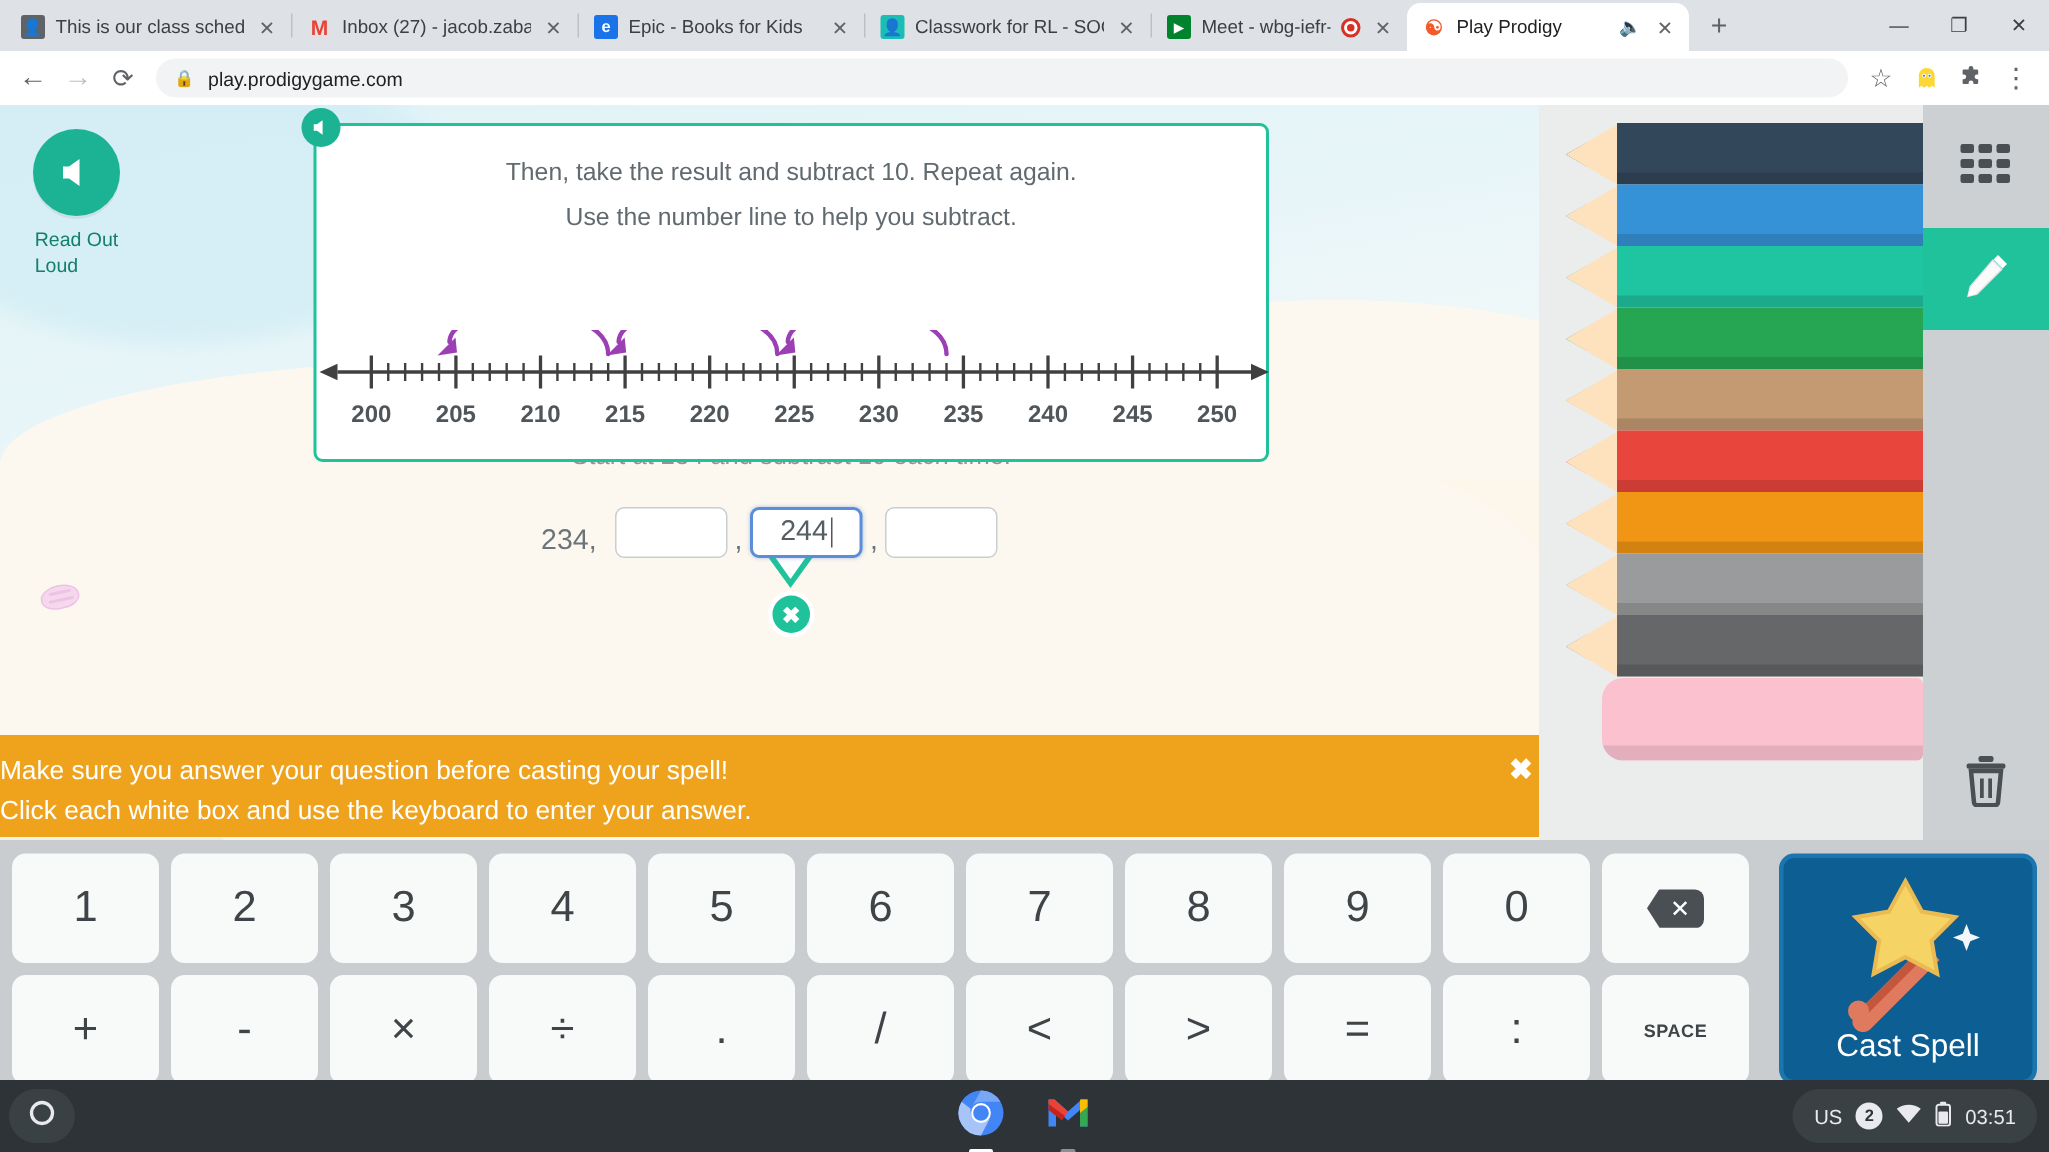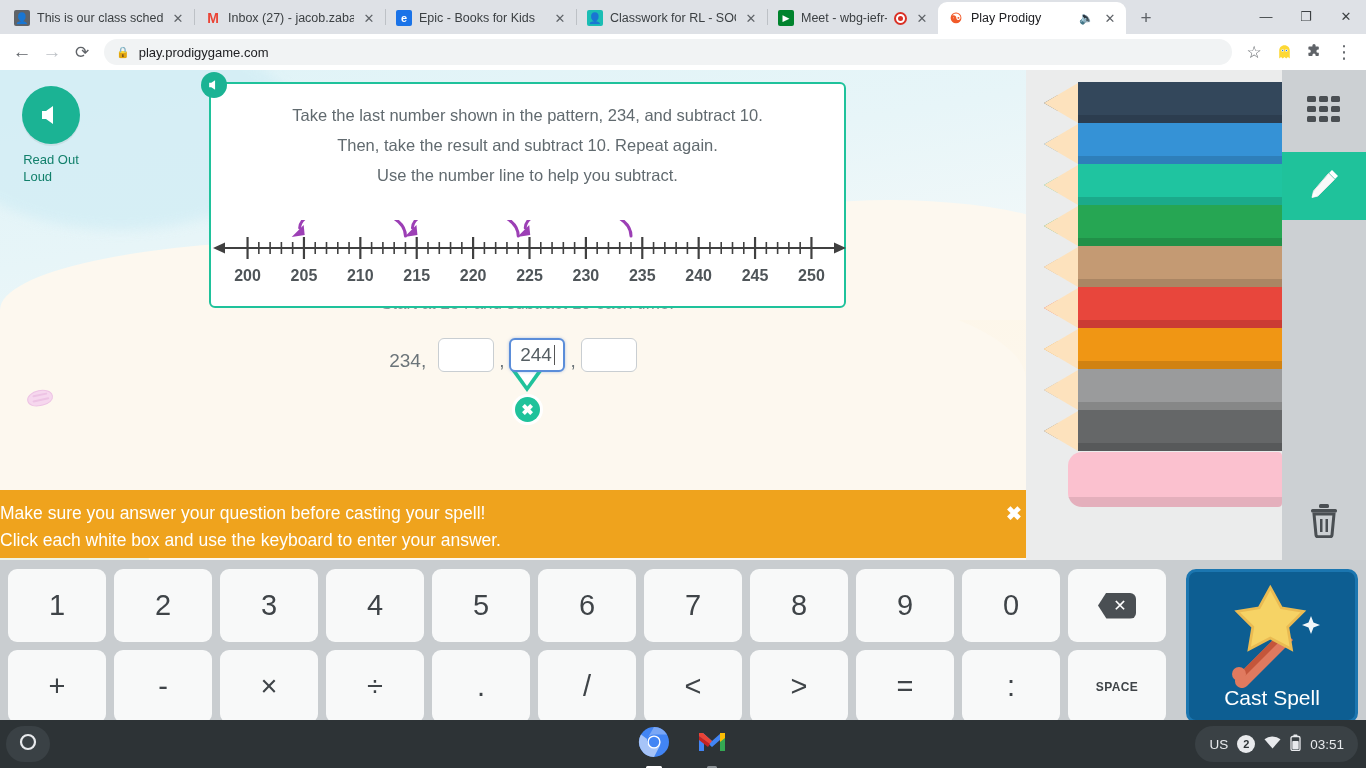--- a/index.html
+++ b/index.html
@@ -211,21 +211,21 @@
 
   
   #answer-row {
     position: absolute; left: 0; top: 268px; width: 1026px;
     display: flex; align-items: flex-end; justify-content: center;
     gap: 4px; z-index: 6;
   }
   #answer-first { font-size: 19px; color: #6b7479; margin-right: 8px; }
   .answer-comma { font-size: 19px; color: #6b7479; margin: 0 1px; }
   .answer-box {
-    width: 56px; height: 34px; background: #fff;
+    width: 75px; height: 34px; background: #fff;
     border: 1.5px solid #c9ced2; border-radius: 6px;
     display: flex; align-items: center; justify-content: center;
     font-size: 19px; color: #555e63;
   }
   .answer-box.focused {
     border: 2px solid #5b8dd9;
     box-shadow: 0 0 3px rgba(91,141,217,.5);
     position: relative;
   }
   .caret {
@@ -478,21 +478,20 @@
     </div>
 
     <div id="question-card">
       <div id="card-audio-badge">
         <svg width="14" height="12" viewBox="0 0 26 22" aria-hidden="true">
           <path d="M4 7h4l7-5v18l-7-5H4z" fill="#fff"></path>
         </svg>
       </div>
 
       <div id="q-lines">
-        <div class="q-line">Take the last number shown in the pattern, 234, and subtract 10.</div>
         <div class="q-line">Then, take the result and subtract 10. Repeat again.</div>
         <div class="q-line">Use the number line to help you subtract.</div>
       </div>
 
       <div id="numberline-wrap">
         <svg id="numline-svg" width="637" height="80" viewBox="0 0 637 80" aria-hidden="true">
             <line x1="14" y1="28" x2="623" y2="28" stroke="#404040" stroke-width="2.2"></line>
             <polygon points="2,28 14,22.5 14,33.5" fill="#404040"></polygon>
             <polygon points="635,28 623,22.5 623,33.5" fill="#404040"></polygon>
             <line x1="36.55555555555556" y1="17" x2="36.55555555555556" y2="39" stroke="#404040" stroke-width="2.2"></line>

